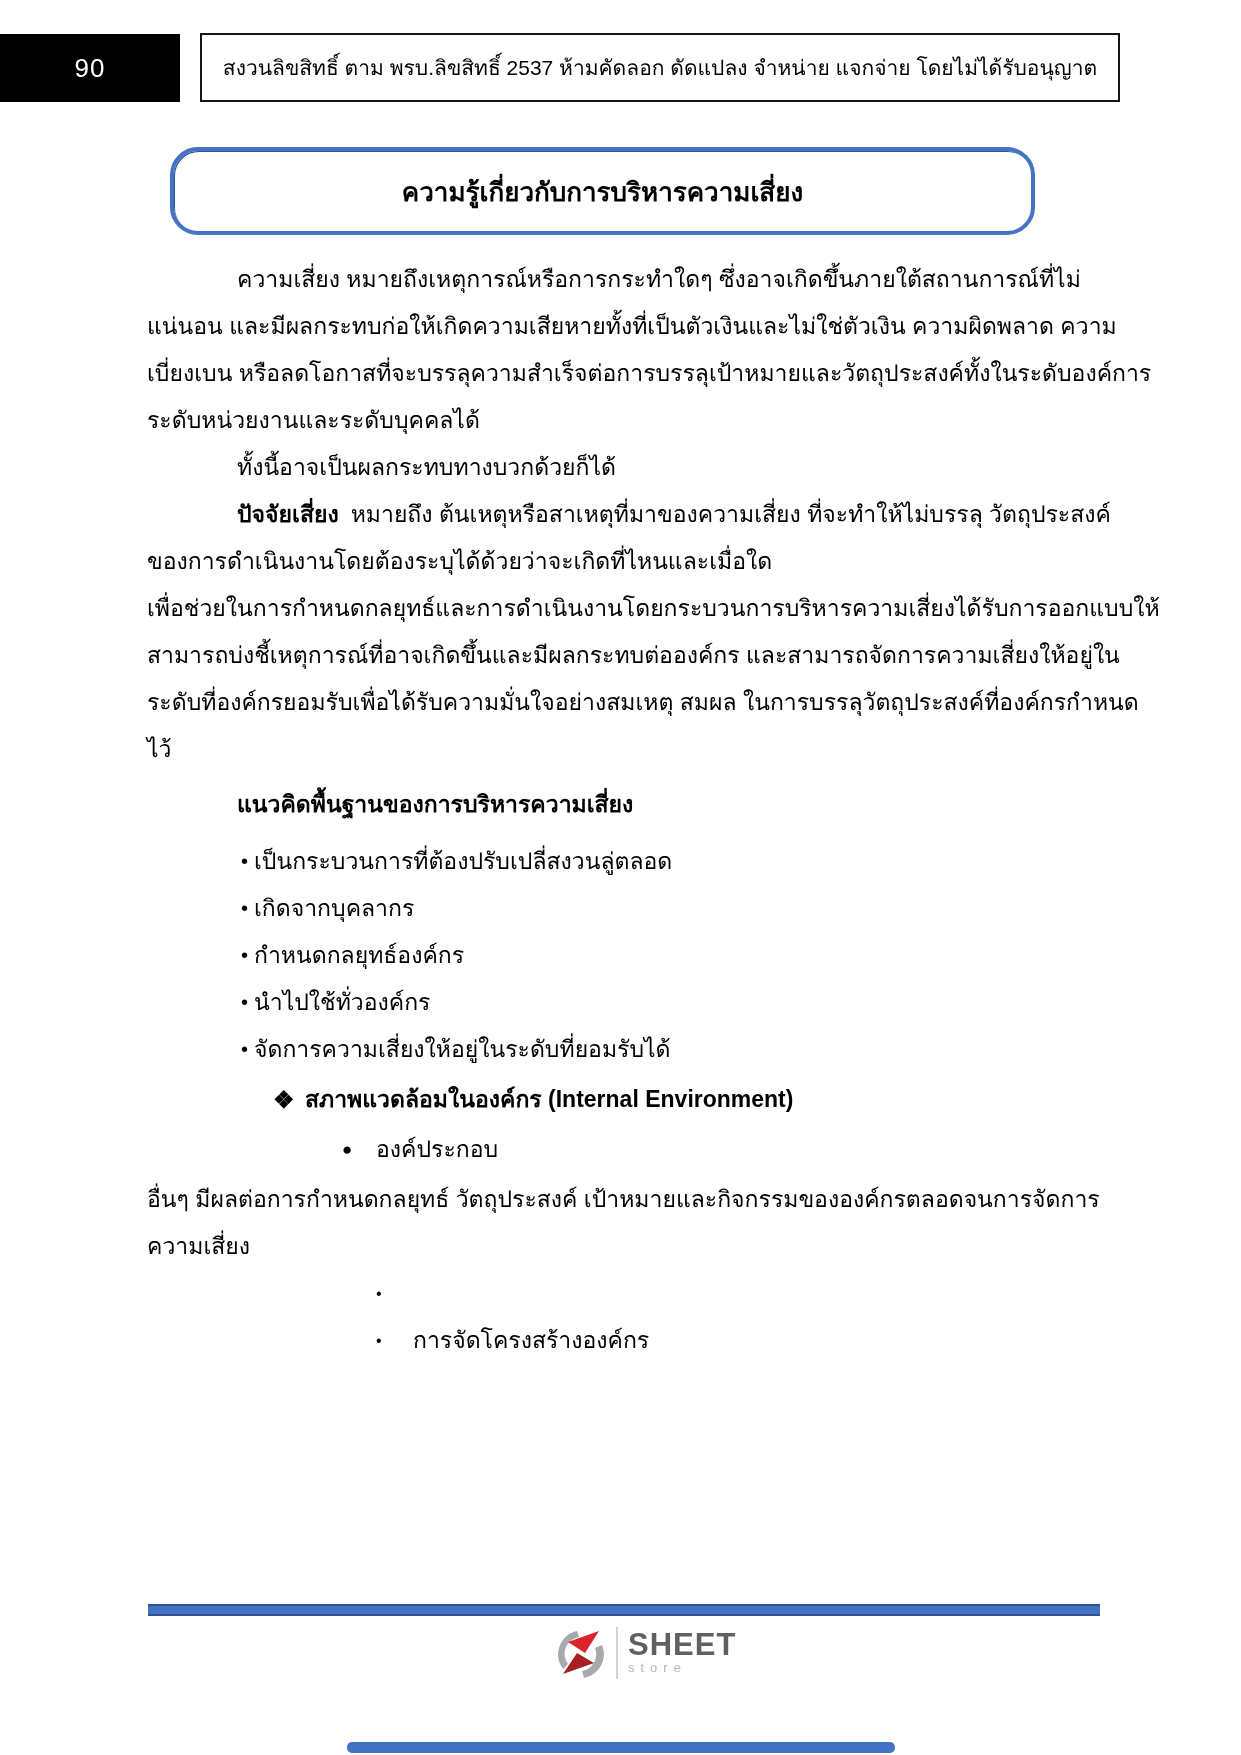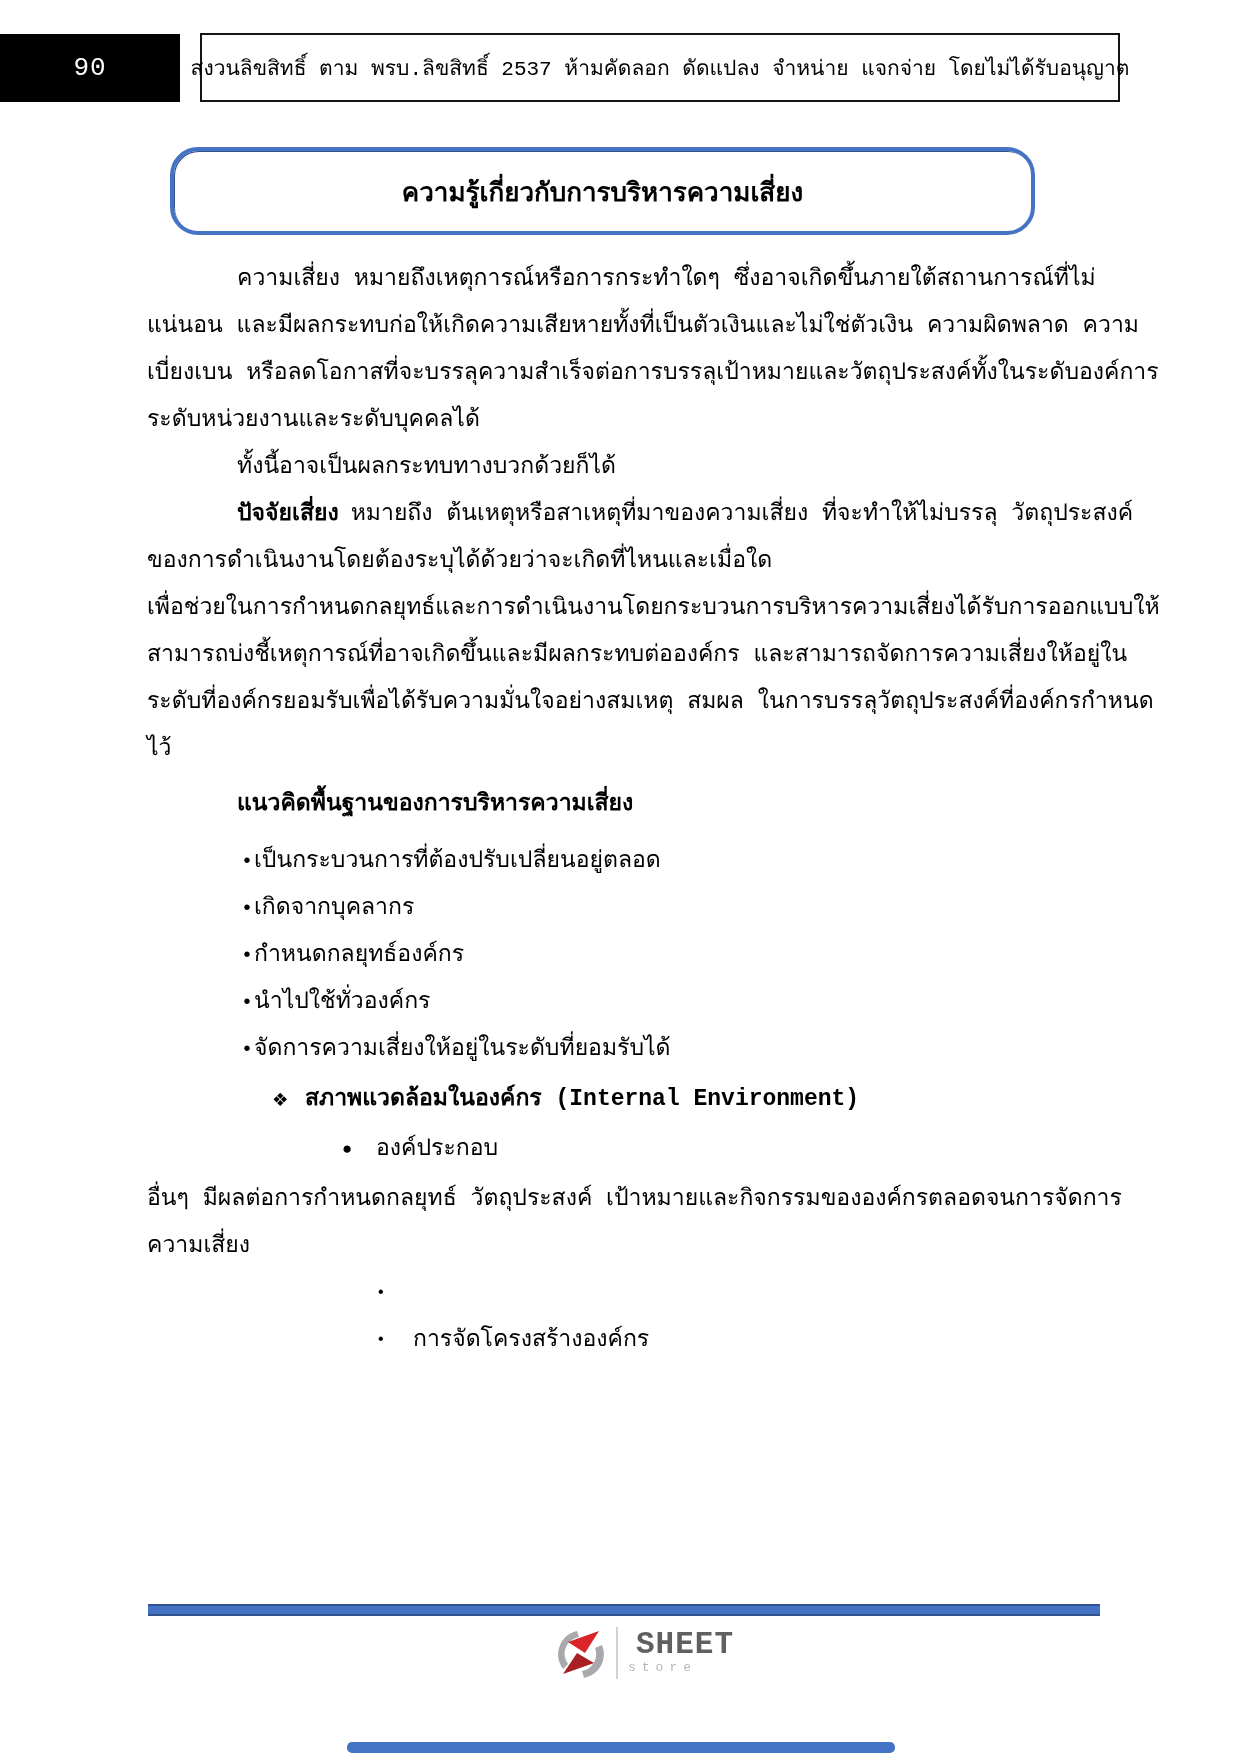--- a/index.html
+++ b/index.html
@@ -1,17 +1,17 @@
 <!DOCTYPE html>
 <html><head>
 <meta charset="utf-8">
 <style>
   html,body{margin:0;padding:0;background:#fff;}
   #page{position:relative;width:1241px;height:1755px;background:#ffffff;overflow:hidden;
-        font-family:Liberation Mono, monospace;color:#000;}
+        font-family:Liberation Sans, sans-serif;color:#000;}
 
   
   .pagenum-box{position:absolute;left:0;top:34px;width:180px;height:68px;background:#000;
                display:flex;align-items:center;justify-content:center;}
   .pagenum-box span{color:#fff;font-size:26px;letter-spacing:1px;}
   .copyright-box{position:absolute;left:200px;top:33px;width:920px;height:69px;border:2px solid #151515;
                  box-sizing:border-box;display:flex;align-items:center;justify-content:center;}
   .copyright-box span{font-size:21px;white-space:nowrap;}
 
   
@@ -44,21 +44,21 @@
   ul.blist2{list-style:none;margin:0;padding:0;}
   ul.blist2 li{position:relative;height:47px;padding-left:266px;}
   ul.blist2 li .mk{position:absolute;left:229px;top:0;font-size:16px;}
 
   
   .footer-rule{position:absolute;left:148px;top:1604px;width:952px;height:12px;box-sizing:border-box;
                background:#4472C4;border-top:2px solid #2F528F;border-bottom:2px solid #2F528F;}
   .logo{position:absolute;left:556px;top:1627px;display:flex;align-items:center;}
   .logo-icon{width:50px;height:52px;margin-right:10px;}
   .logo-divider{width:2px;height:52px;background:#cfd1d2;margin-right:10px;}
-  .logo-text .main{font-size:31px;font-weight:bold;color:#5f6062;letter-spacing:1px;line-height:30px;margin-left:8px;}
+  .logo-text .main{font-size:31px;font-weight:bold;color:#5f6062;letter-spacing:1px;line-height:30px;}
   .logo-text .sub{font-size:13px;color:#b5b7b9;letter-spacing:6px;line-height:16px;}
   .bottom-bar{position:absolute;left:50%;transform:translateX(-50%);bottom:2px;width:548px;height:11px;
               background:#4472C4;border-radius:5px;}
 </style>
 </head>
 <body>
 
 <div id="page">
 
   <div class="pagenum-box">
@@ -93,21 +93,21 @@
     <p class="p4">
       <span class="line">เพื่อช่วยในการกำหนดกลยุทธ์และการดำเนินงานโดยกระบวนการบริหารความเสี่ยงได้รับการออกแบบให้</span>
       <span class="line">สามารถบ่งชี้เหตุการณ์ที่อาจเกิดขึ้นและมีผลกระทบต่อองค์กร และสามารถจัดการความเสี่ยงให้อยู่ใน</span>
       <span class="line">ระดับที่องค์กรยอมรับเพื่อได้รับความมั่นใจอย่างสมเหตุ สมผล ในการบรรลุวัตถุประสงค์ที่องค์กรกำหนด</span>
       <span class="line">ไว้</span>
     </p>
 
     <div class="h1">แนวคิดพื้นฐานของการบริหารความเสี่ยง</div>
 
     <ul class="blist">
-      <li><span class="mk">•</span><span>เป็นกระบวนการที่ต้องปรับเปลี่ยนอยู่ตลอด</span></li>
+      <li><span class="mk">•</span><span>เป็นกระบวนการที่ต้องปรับเปลี่สงวนลู่ตลอด</span></li>
       <li><span class="mk">•</span><span>เกิดจากบุคลากร</span></li>
       <li><span class="mk">•</span><span>กำหนดกลยุทธ์องค์กร</span></li>
       <li><span class="mk">•</span><span>นำไปใช้ทั่วองค์กร</span></li>
       <li><span class="mk">•</span><span>จัดการความเสี่ยงให้อยู่ในระดับที่ยอมรับได้</span></li>
     </ul>
 
 
     <div class="diamond-item">
       <span class="mk">❖</span>
       <span>สภาพแวดล้อมในองค์กร (Internal Environment)</span>

